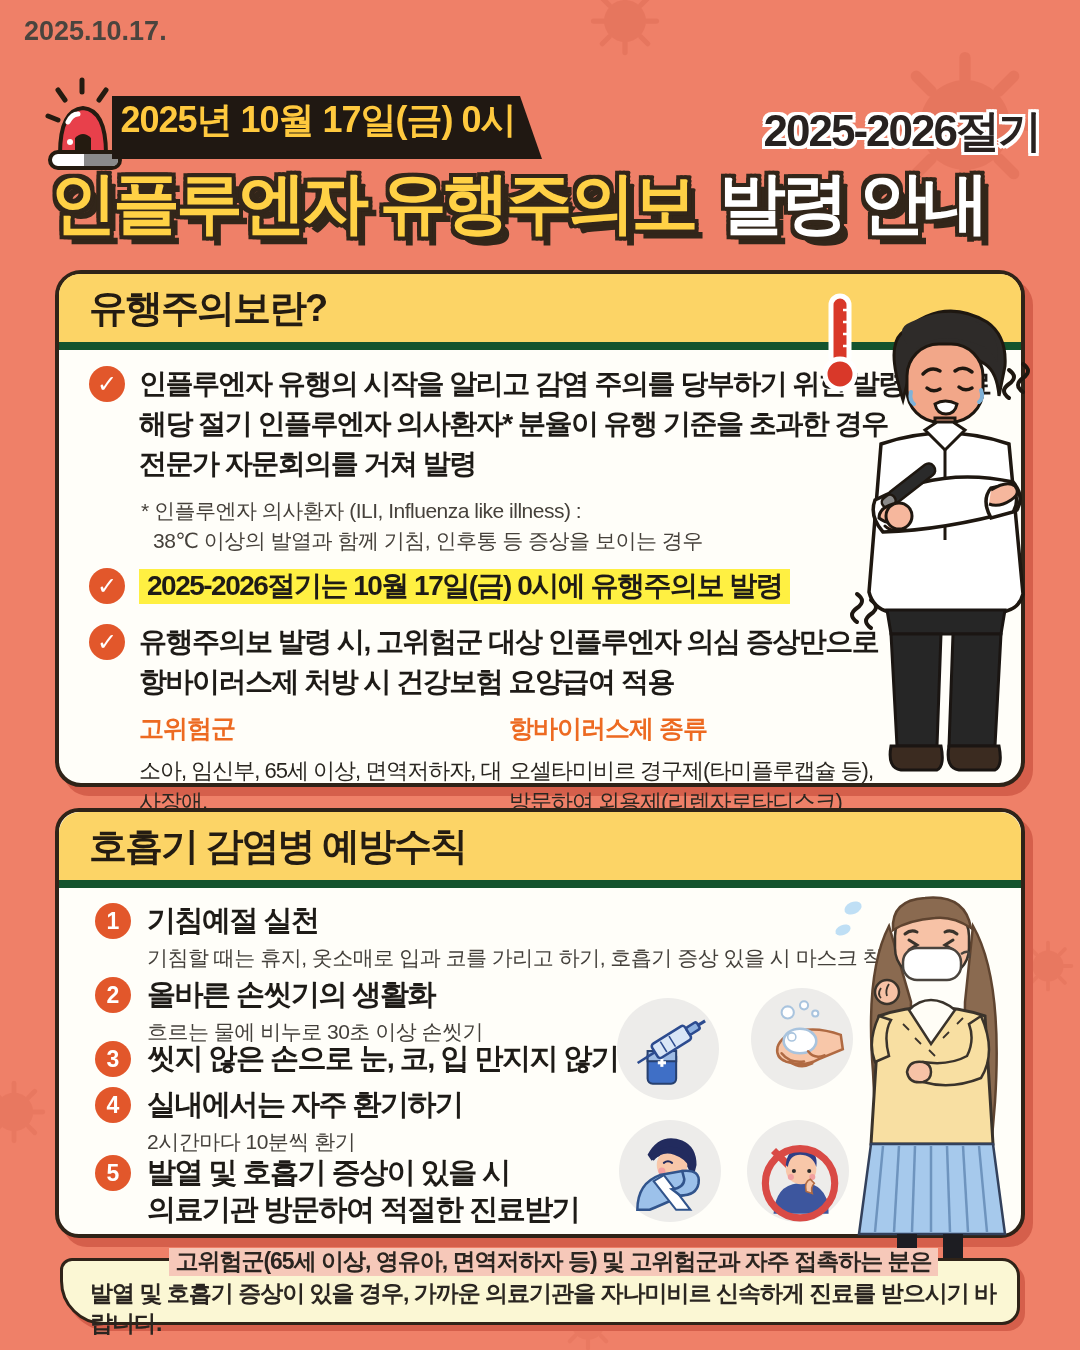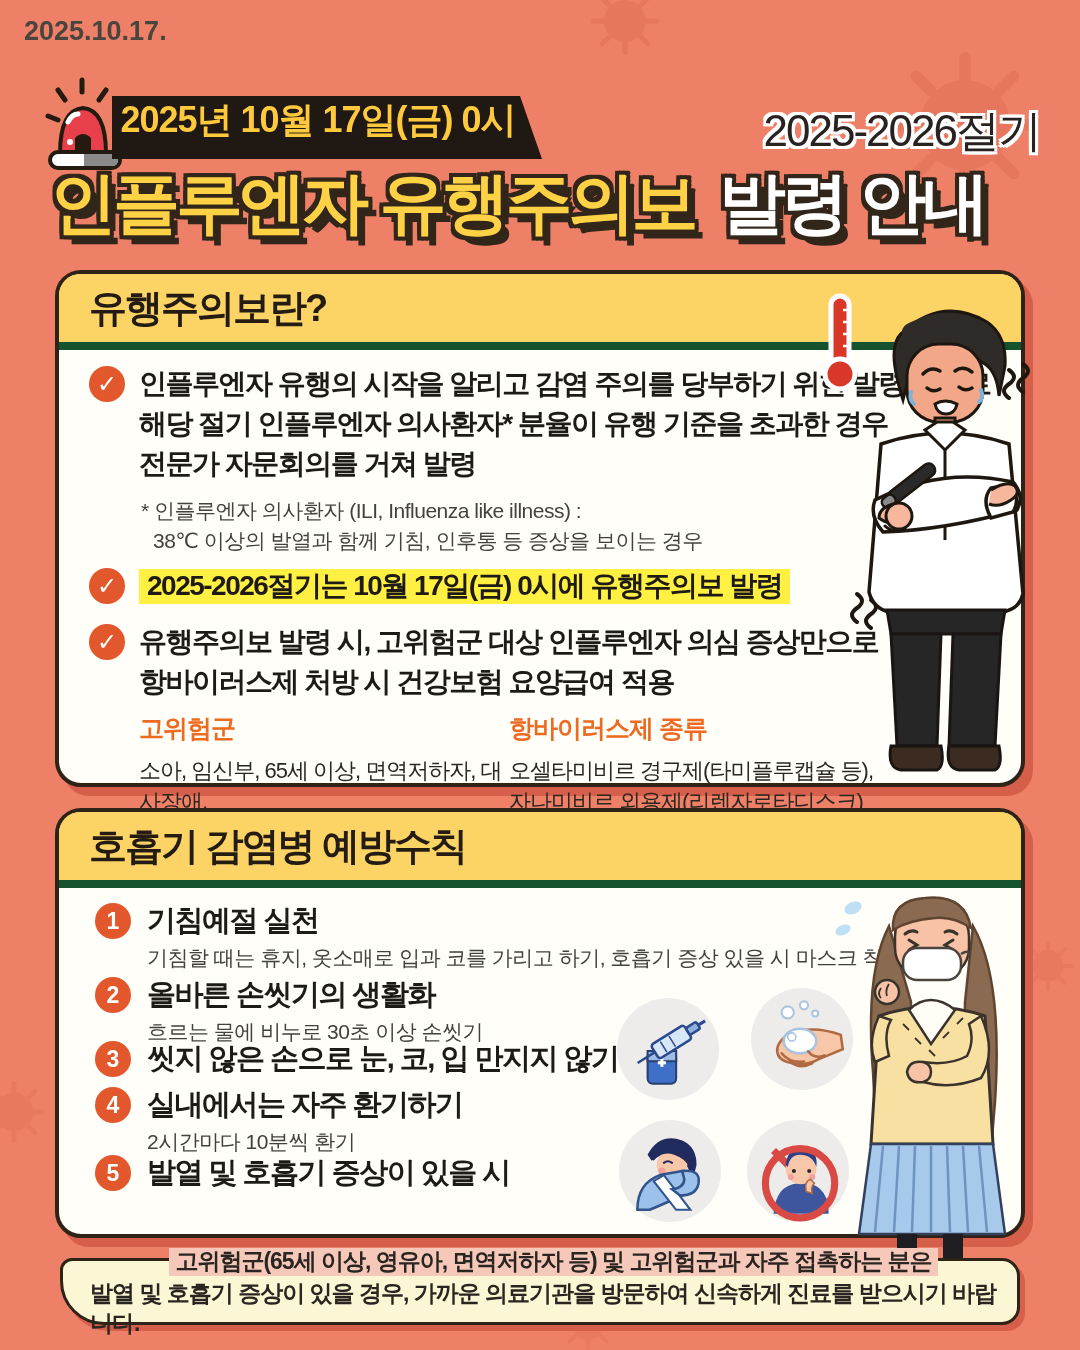--- a/index.html
+++ b/index.html
@@ -13,39 +13,39 @@
   .logo { position:absolute; right:22px; top:16px; display:flex; align-items:center; gap:10px; }
   .logo-name { color:#FFFFFF; font-size:28px; font-weight:800; letter-spacing:-1px; }
 
   
   .siren { position:absolute; left:42px; top:72px; }
   .banner { position:absolute; left:112px; top:96px; width:430px; height:63px;
     background:#201812; clip-path:polygon(0 0,calc(100% - 22px) 0,100% 100%,0 100%);
     display:flex; align-items:flex-start; justify-content:center; }
   .banner-text { color:#FFC93E; font-size:36px; font-weight:800; letter-spacing:-1px; padding-right:18px; }
 
-  .season { position:absolute; right:40px; top:102px; font-size:44px; font-weight:400; color:#282220; letter-spacing:-2px;
+  .season { position:absolute; right:40px; top:102px; font-size:44px; font-weight:700; color:#282220; letter-spacing:-2px;
     text-shadow:-3px -3px 0 #fff,-3px 0 0 #fff,-3px 3px 0 #fff,0 -3px 0 #fff,0 3px 0 #fff,3px -3px 0 #fff,3px 0 0 #fff,3px 3px 0 #fff; }
 
   .main-title { position:absolute; left:50px; top:158px; width:990px; display:flex; align-items:baseline; gap:24px; white-space:nowrap; }
   .t-outline { text-shadow:-4px -4px 0 #32261A,-4px 0 0 #32261A,-4px 4px 0 #32261A,0 -4px 0 #32261A,0 4px 0 #32261A,4px -4px 0 #32261A,4px 0 0 #32261A,4px 4px 0 #32261A,8px 9px 0 #32261A; }
   .title-yellow { font-size:67px; font-weight:900; letter-spacing:-4px; color:#FFD145; }
   .title-white  { font-size:67px; font-weight:900; letter-spacing:-4px; color:#FFFFFF; }
 
   
   .card { position:absolute; left:55px; width:970px; background:#FFFEF9; border:4px solid #2F2318;
     border-radius:26px; box-shadow:8px 9px 0 #D55F4B; }
   .card-head { height:76px; background:#FCD466; border-bottom:8px solid #14532d; border-radius:21px 21px 0 0;
     display:flex; align-items:center; padding-left:30px; }
   .card-head-title { font-size:38px; font-weight:900; color:#241C12; letter-spacing:-2px; }
   .card-body { position:relative; }
 
   #card1 { top:270px; height:517px; }
   #card1 .card-body { height:433px; }
-  #card2 { top:808px; height:430px; }
+  #card2 { top:808px; height:430px;border-radius:24px; }
   #card2 .card-body { height:346px; }
 
   .check-row { position:absolute; display:flex; align-items:flex-start; gap:14px; left:30px; }
   .check-ico { width:36px; height:36px; border-radius:50%; background:#E2572B; color:#fff; font-size:24px; font-weight:900;
     display:flex; align-items:center; justify-content:center; flex:0 0 36px; margin-top:2px; }
   .b-lines { font-size:28px; font-weight:800; color:#1E1B17; line-height:40px; letter-spacing:-1.5px; }
   .note { position:absolute; left:82px; font-size:21px; color:#46413B; line-height:30px; letter-spacing:-0.5px; }
   .note div:nth-child(2){ padding-left:12px; }
   .hl { background:#FFF042; padding:1px 8px 3px 8px; }
   .cols { position:absolute; left:80px; display:flex; }
@@ -209,21 +209,21 @@
           <div class="col-lines">
             <div>소아, 임신부, 65세 이상, 면역저하자, 대사장애,</div>
             <div>심장질환, 폐질환, 간질환, 혈액질환,</div>
             <div>신경계질환 및 신경발달 장애 등</div>
           </div>
         </div>
         <div>
           <div class="col-title">항바이러스제 종류</div>
           <div class="col-lines">
             <div>오셀타미비르 경구제(타미플루캡슐 등),</div>
-            <div>자나미비르 외용제(리렌자로타디스크)</div>
+            <div>방문하여 외용제(리렌자로타디스크)</div>
           </div>
         </div>
       </div>
 
       <svg class="thermo" style="left:760px;top:-58px;" width="42" height="102" viewBox="0 0 42 102">
         <rect x="12" y="4" width="18" height="70" rx="9" fill="#D93829" stroke="#FFFFFF" stroke-width="5"></rect>
         <circle cx="21" cy="82" r="15" fill="#D93829" stroke="#FFFFFF" stroke-width="5"></circle>
         <g stroke="#FFFFFF" stroke-width="2.5">
             <line x1="24" y1="18" x2="30" y2="18"></line>
             <line x1="24" y1="30" x2="30" y2="30"></line>
@@ -311,20 +311,21 @@
         <div>
           <div class="item-title">실내에서는 자주 환기하기</div>
           <div class="item-desc">2시간마다 10분씩 환기</div>
         </div>
       </div>
 
       <div class="num-row" style="top:266px;">
         <span class="num-badge">5</span>
         <div class="item-title">
           <div>발열 및 호흡기 증상이 있을 시</div>
+          <div>의료기관 방문하여 적절한 진료받기</div>
         </div>
       </div>
 
       <svg class="icon-circle" style="left:558px;top:110px;" viewBox="0 0 100 100">
         <circle cx="50" cy="50" r="50" fill="#EDECEA"></circle>
         <rect x="30" y="52" width="28" height="32" rx="5" fill="#3F6FC6" stroke="#27406F" stroke-width="2"></rect>
         <rect x="30" y="52" width="28" height="10" fill="#9FBCE4" stroke="#27406F" stroke-width="2"></rect>
         <rect x="36" y="44" width="16" height="8" rx="2" fill="#D9E6F7" stroke="#27406F" stroke-width="2"></rect>
         <rect x="40" y="62" width="8" height="3" fill="#FFFFFF"></rect>
           <rect x="42.5" y="59.5" width="3" height="8" fill="#FFFFFF"></rect>
@@ -431,16 +432,16 @@
         <path d="M58 394 Q52 414 68 416 L92 416 Q98 412 94 394 Z" fill="#17171C" stroke="#0E0E12" stroke-width="2"></path>
         <path d="M106 394 Q100 414 116 416 L140 416 Q146 412 142 394 Z" fill="#17171C" stroke="#0E0E12" stroke-width="2"></path>
         <rect x="70" y="400" width="10" height="8" rx="1.5" fill="#D9A43B"></rect>
         <rect x="118" y="400" width="10" height="8" rx="1.5" fill="#D9A43B"></rect>
       </svg>
     </div>
   </div>
 
   <div class="footer">
     <div class="f-line"><span class="f-hl">고위험군(65세 이상, 영유아, 면역저하자 등) 및 고위험군과 자주 접촉하는 분은</span></div>
-    <div class="f-line">발열 및 호흡기 증상이 있을 경우, 가까운 의료기관을 방문하여 신속하게 진료를 받으시기 바랍니다.</div>
+    <div class="f-line">발열 및 호흡기 증상이 있을 경우, 가까운 의료기관을 자나미비르 신속하게 진료를 받으시기 바랍니다.</div>
   </div>
 
 </div>
 
 </body></html>

